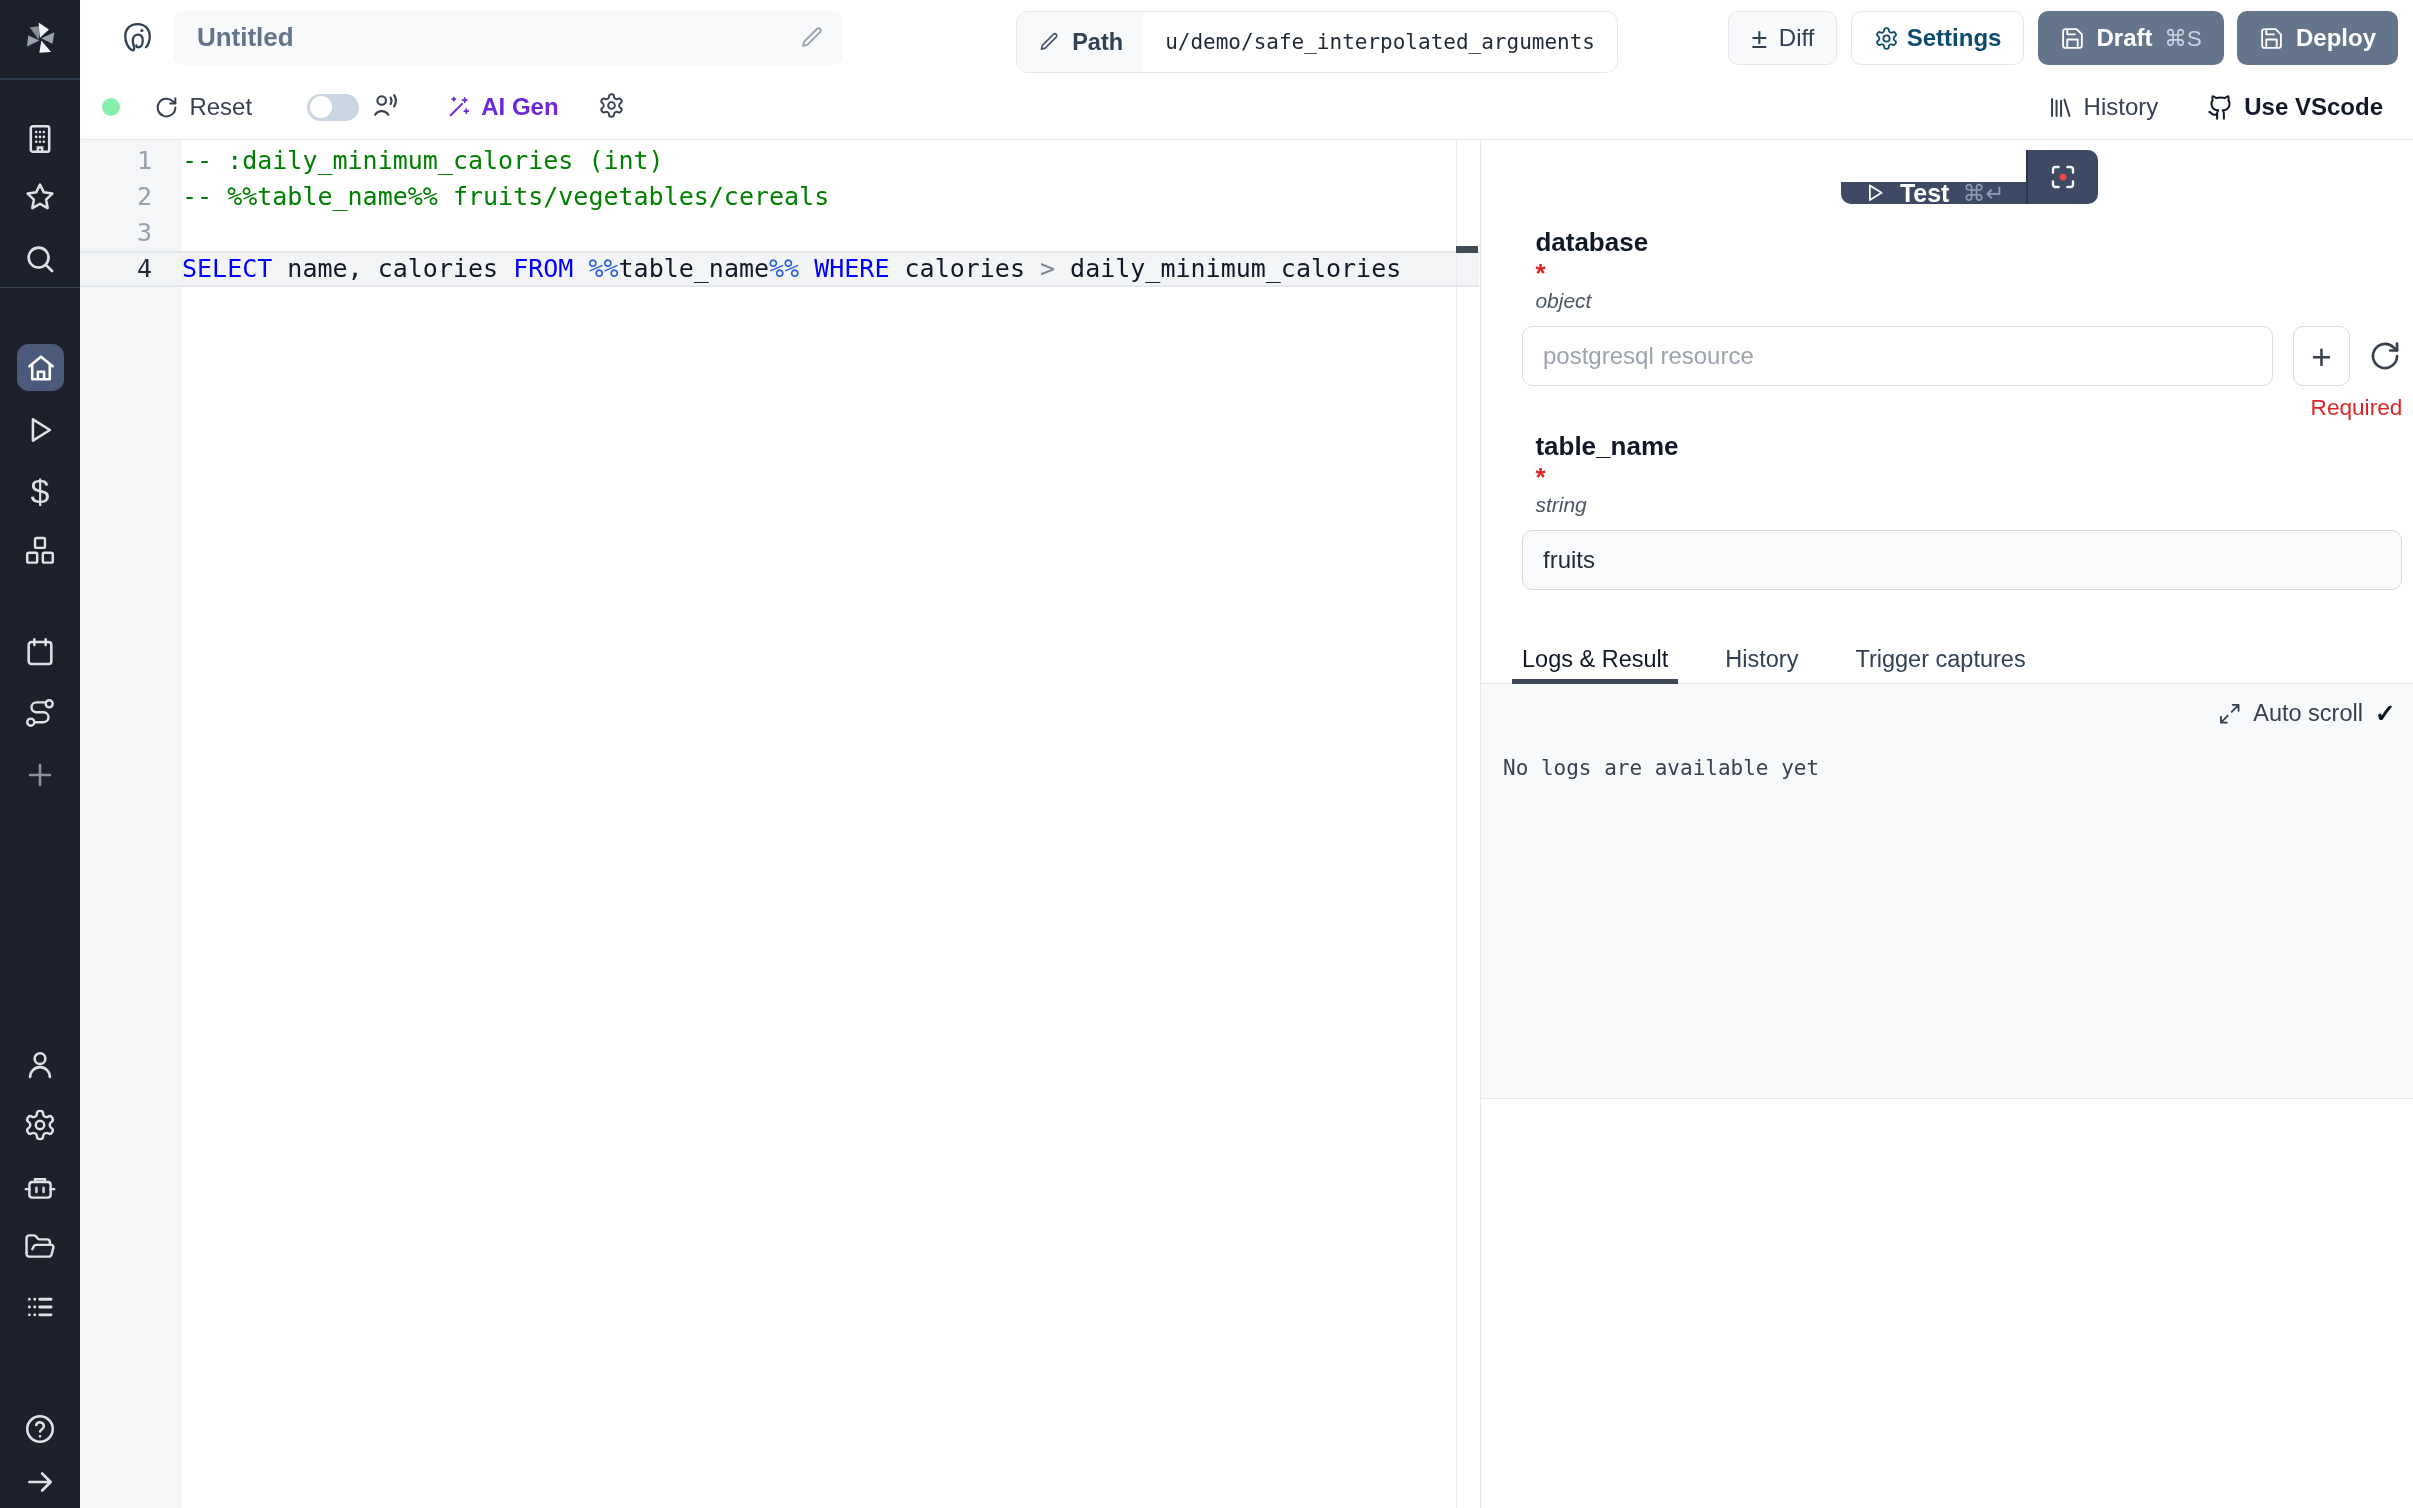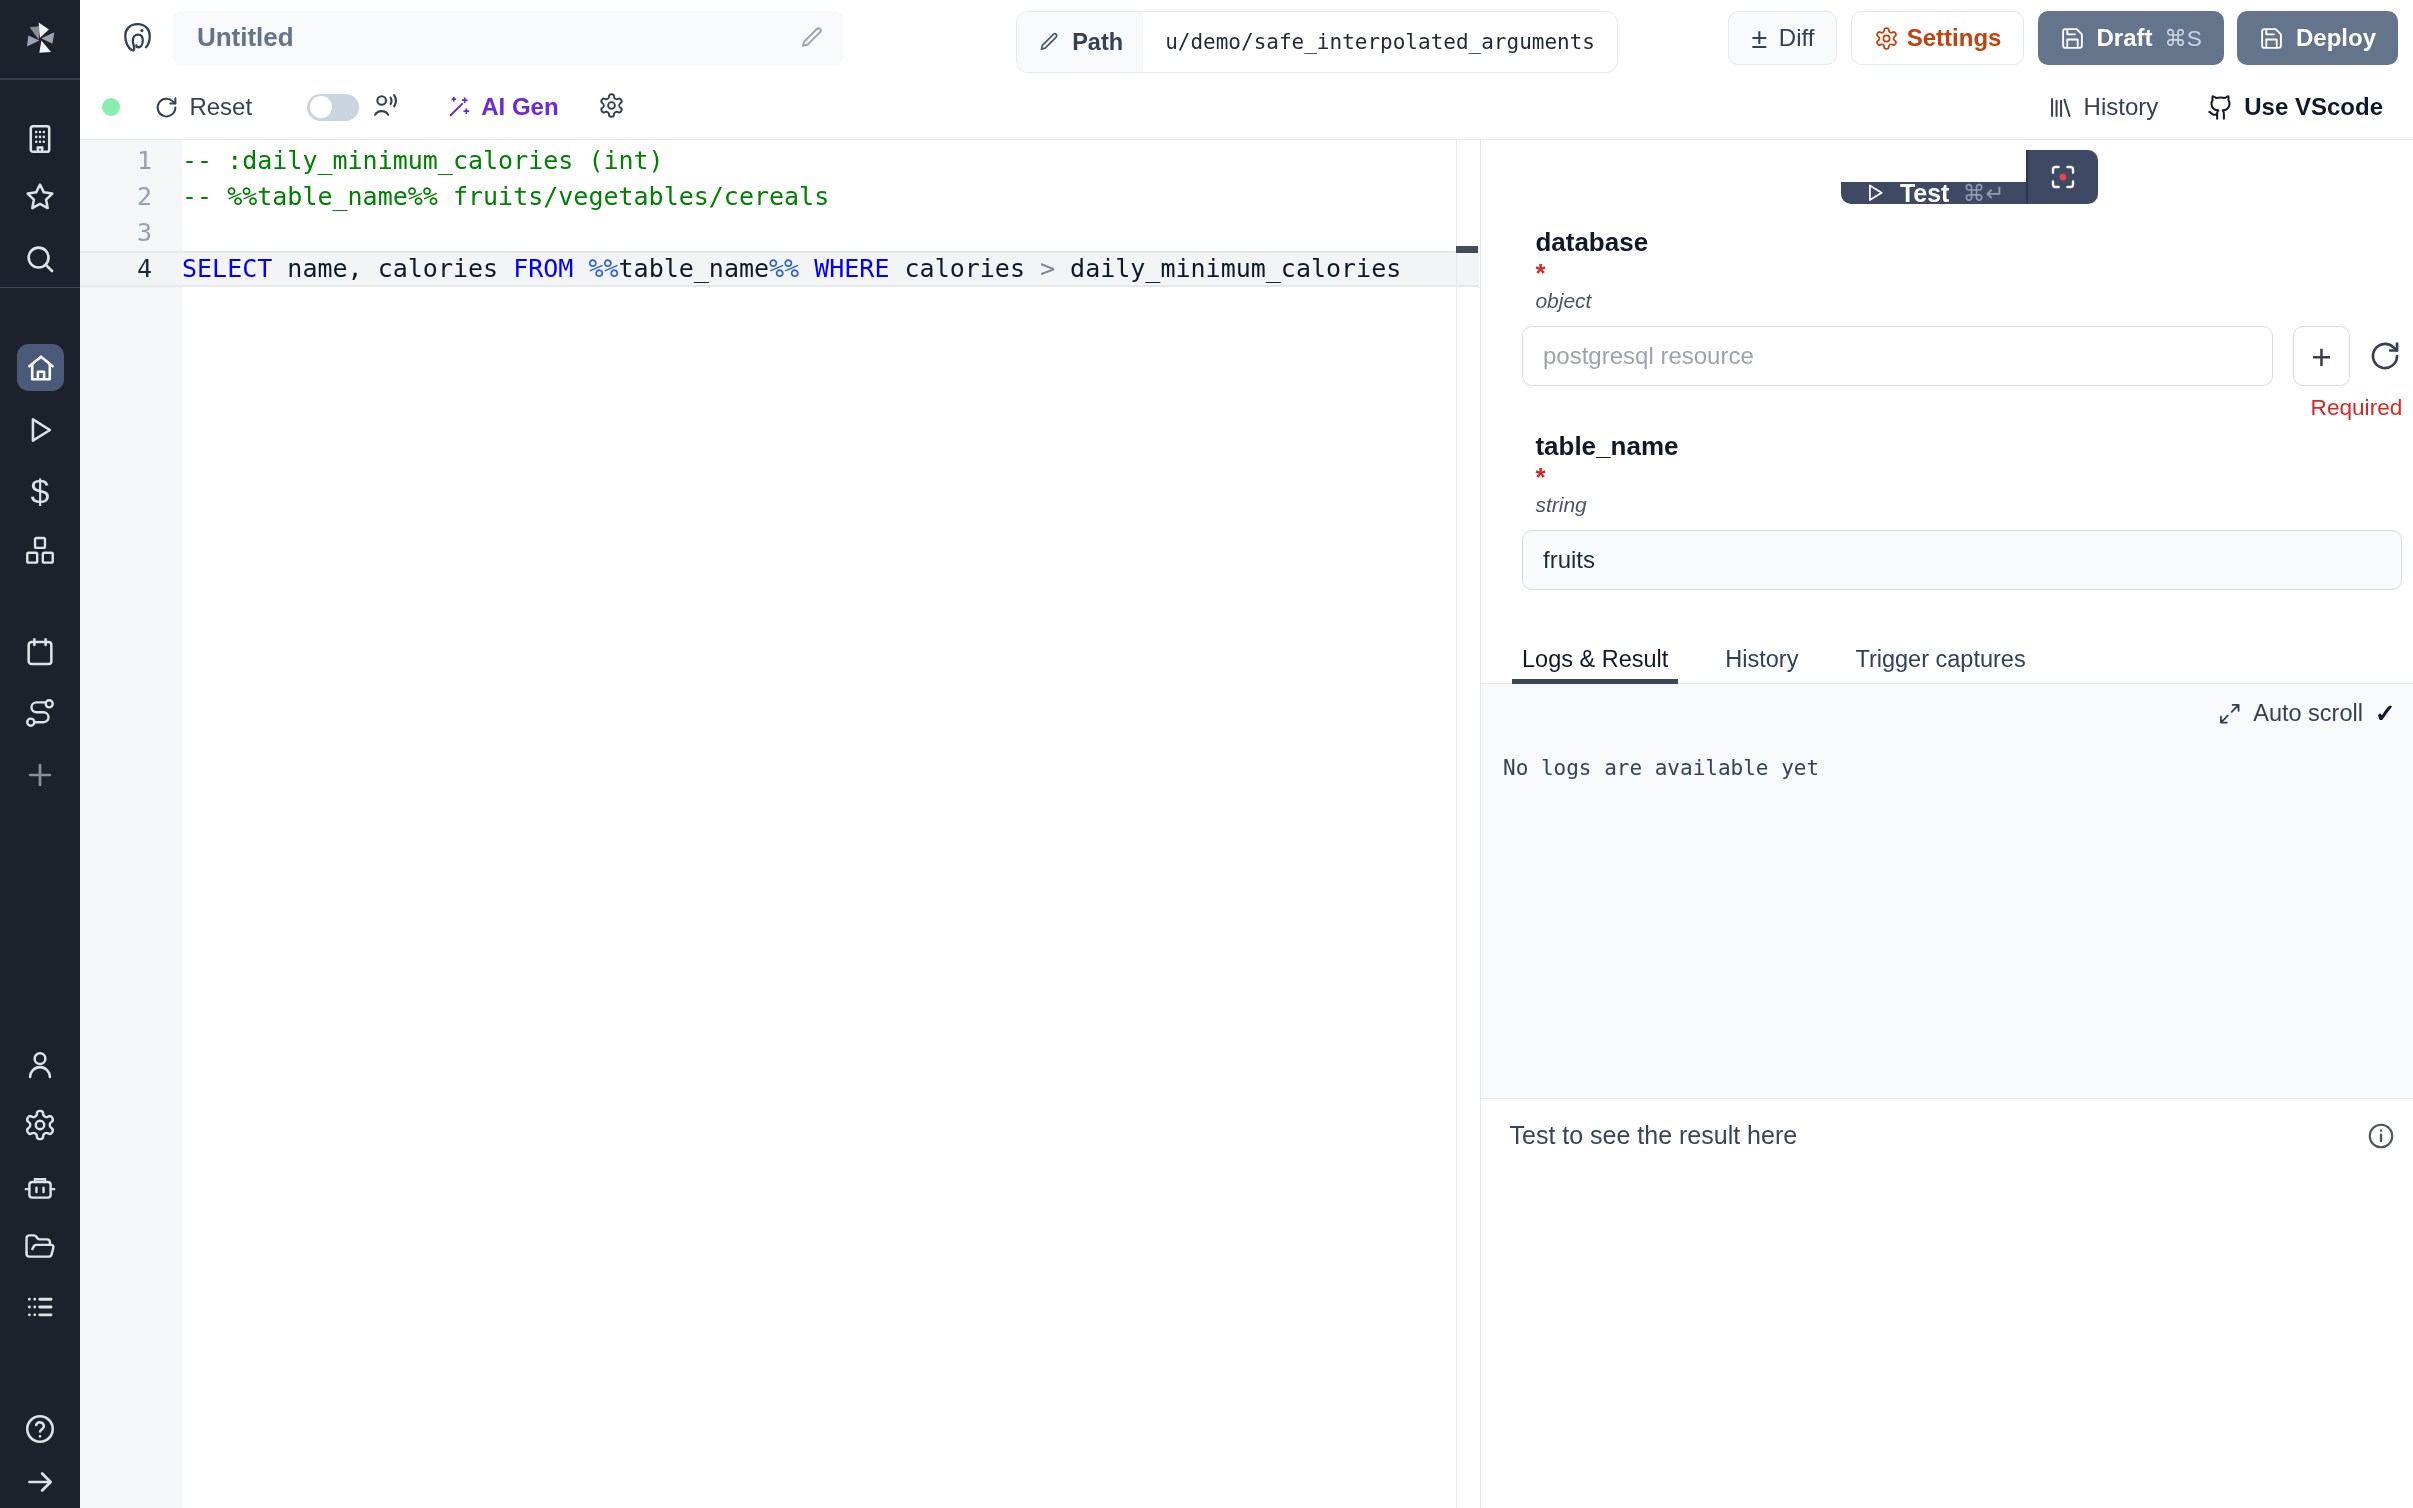--- a/index.html
+++ b/index.html
@@ -26,21 +26,21 @@
   .title-field .pencil { position:absolute; right:18.4px; top:13.4px; width:27px; height:27px; color:#9ca3af; }
   .path-pill { position:absolute; left:936px; top:11px; height:62px; display:flex; align-items:stretch; border:1.7px solid #e5e7eb; border-radius:11.7px; overflow:hidden; background:#fff; cursor:pointer; }
   .path-pill .path-left { display:flex; align-items:center; gap:11.7px; background:#f7f9fb; padding:0 20px; }
   .path-pill .path-left svg { width:23.5px; height:23.5px; color:#475569; }
   .path-pill .path-label { font-size:23.5px; font-weight:700; color:#334155; }
   .path-pill .path-value { display:flex; align-items:center; padding:0 22px; font-family:"DejaVu Sans Mono", monospace; font-size:21px; color:#1f2937; }
   .tb-buttons { position:absolute; right:15px; top:11px; display:flex; gap:13.4px; }
   .btn { height:54px; display:flex; align-items:center; gap:11.7px; border-radius:10px; padding:0 22px; font-size:24px; cursor:pointer; }
   .btn svg { width:25px; height:25px; }
   .btn-ghost { background:#f8fafc; border:1.7px solid #e5e7eb; color:#334155; }
-  .btn-white { background:#fff; border:1.7px solid #e2e8f0; color:#c2410c; font-weight:700;gap:8px; }
+  .btn-white { background:#fff; border:1.7px solid #e2e8f0; color:#0c4a6e; font-weight:700;gap:8px; }
   .btn-slate { background:#64748b; color:#fff; font-weight:700; }
   .btn-slate .shortcut { color:#cbd5e1; font-weight:400; font-size:22.6px; }
   .pm-glyph { font-size:28.5px; line-height:1; color:#334155; }
 
   
   .toolbar2 { position:absolute; left:80px; top:75px; width:2333px; height:64px; background:#fff; display:flex; align-items:center; z-index:20; }
   .content-topline { position:absolute; left:80px; top:139px; width:2333px; height:0.8px; background:#e5e7eb; z-index:25; }
   .status-dot { margin-left:22px; width:18.4px; height:18.4px; border-radius:50%; background:#86efac; flex:none; }
   .t2-btn { display:flex; align-items:center; gap:10px; color:#374151; font-size:24px; cursor:pointer; }
   .t2-btn svg { width:25px; height:25px; }
@@ -504,24 +504,16 @@
       <div class="autoscroll">
         <svg viewBox="0 0 28 28" width="23.5" height="23.5">
             <use href="#i-expand"></use>
           </svg>
         <span>Auto scroll</span>
         <span class="check">✓</span>
       </div>
       <div class="logs-empty">No logs are available yet</div>
     </div>
 
-    <div class="result">
-      <div class="result-row">
-        <span class="result-hint">Test to see the result here</span>
-        <svg class="info-btn" viewBox="0 0 36 36" width="30" height="30">
-            <use href="#i-info"></use>
-          </svg>
-      </div>
-    </div>
   </aside>
 
 </div>
 
 
 </body></html>

